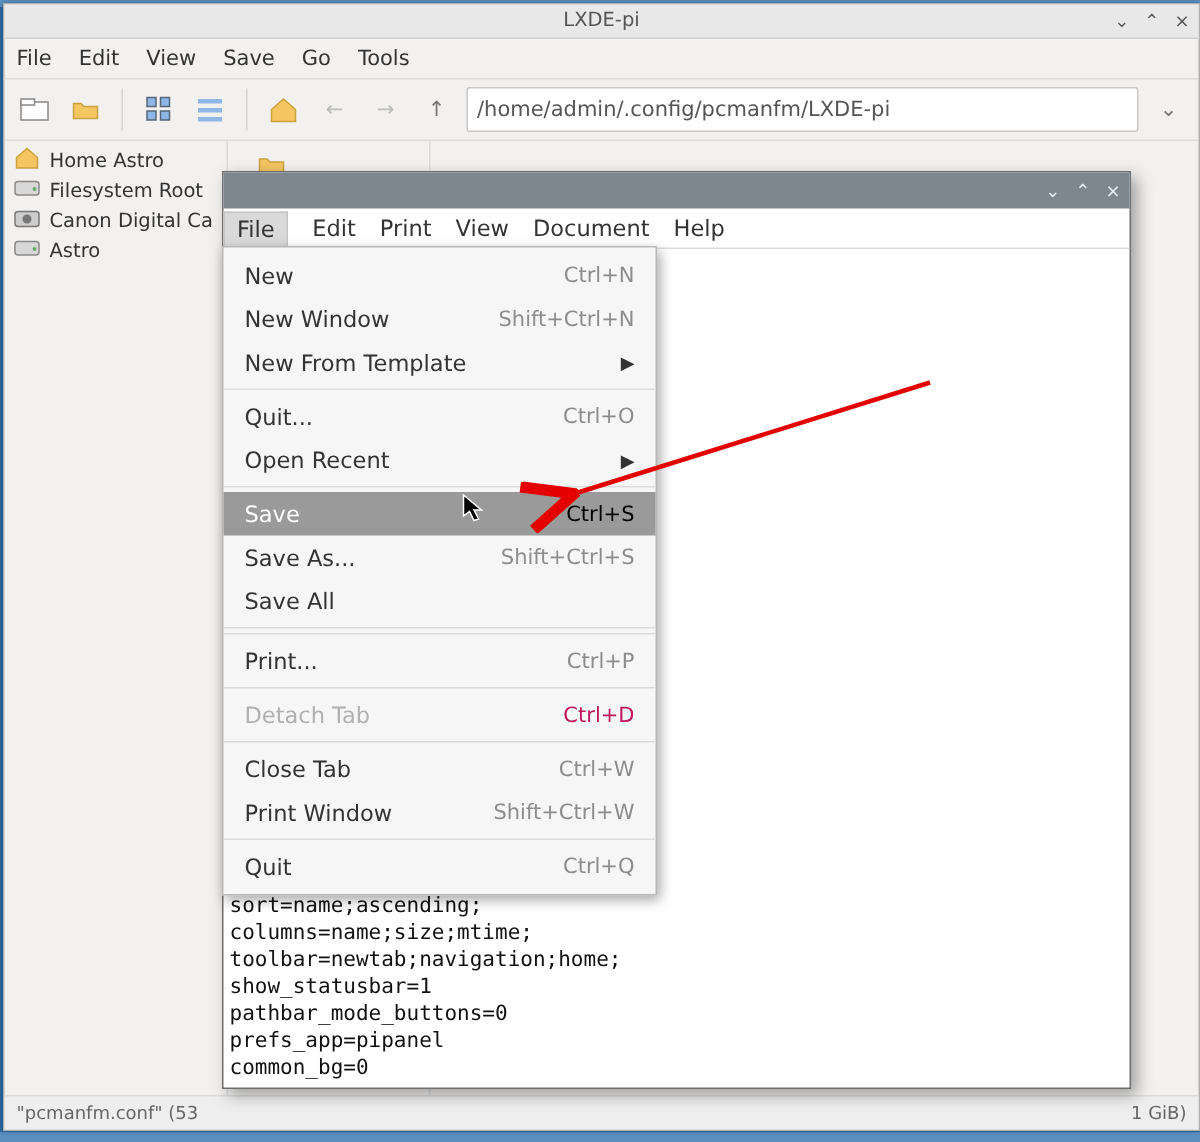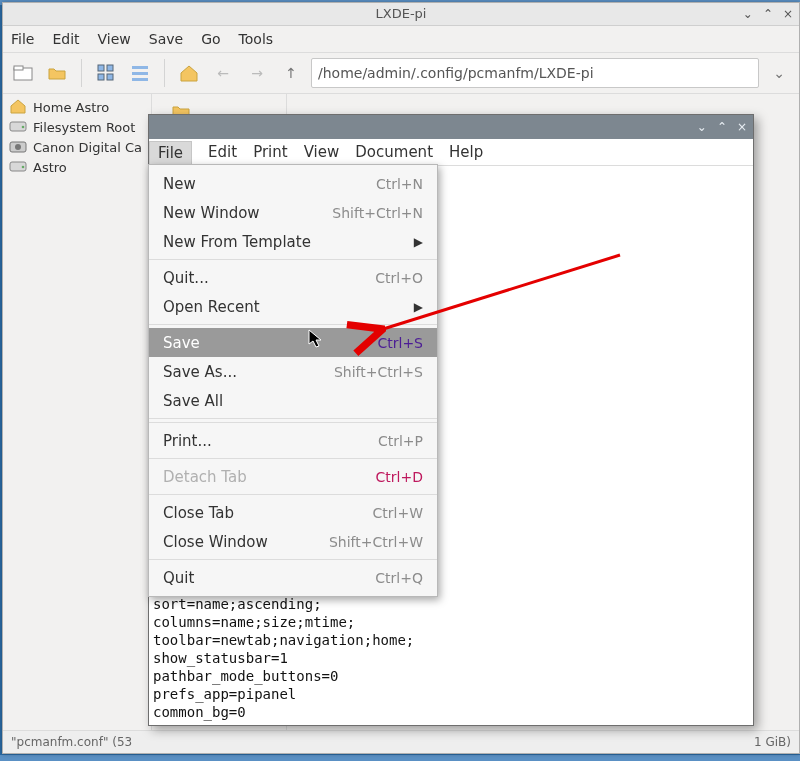--- a/index.html
+++ b/index.html
@@ -32,21 +32,21 @@
   .mp-menu{height:26px;display:flex;align-items:center;gap:16px;padding:0 6px;border-bottom:1px solid #dcdcdc;font-size:15px;color:#333;}
   .mp-menu .mi.open{background:#d9d9d9;padding:2px 8px;margin-left:-6px;border:1px solid #c6c6c6;border-bottom:none;}
   .mp-text{position:absolute;left:0;top:50px;right:0;bottom:0;padding:0 4px;white-space:pre;font-family:"DejaVu Sans Mono",monospace;font-size:14px;line-height:18px;color:#111;overflow:hidden;}
   
   .menu{position:absolute;left:148px;top:164px;width:288px;background:#f6f6f6;border:1px solid #b8b8b8;box-shadow:2px 3px 8px rgba(0,0,0,.35);padding:4px 0;z-index:50;}
   .menu .row{display:flex;align-items:center;height:29px;padding:0 14px;font-size:15px;color:#333;justify-content:space-between;}
   .menu .row .sc{color:#8c8c8c;font-size:14px;}
   .menu .row.dis{color:#b0b0b0;gap:24px;}
   .menu .row.dis .sc{color:#be185d;}
   .menu .row.hi{background:#9a9a9a;color:#fff;}
-  .menu .row.hi .sc{color:#4c1d95;}
+  .menu .row.hi .sc{color:#000000;}
   .menu hr{border:none;border-top:1px solid #dcdcdc;margin:3px 0;}
   .arrow-sub{font-size:12px;}
   
   .ann{position:absolute;left:0;top:0;pointer-events:none;z-index:60;}
   .cursor{position:absolute;left:308px;top:329px;z-index:70;pointer-events:none;}
 </style>
 </head>
 <body>
 
 <div class="wallpaper"></div>
@@ -349,21 +349,21 @@
     <div class="row dis">
       <span>Detach Tab</span>
       <span class="sc">Ctrl+D</span>
     </div>
     <hr>
     <div class="row">
       <span>Close Tab</span>
       <span class="sc">Ctrl+W</span>
     </div>
     <div class="row">
-      <span>Close Window</span>
+      <span>Print Window</span>
       <span class="sc">Shift+Ctrl+W</span>
     </div>
     <hr>
     <div class="row">
       <span>Quit</span>
       <span class="sc">Ctrl+Q</span>
     </div>
   </div>
 
 <svg class="ann" width="800" height="761">

